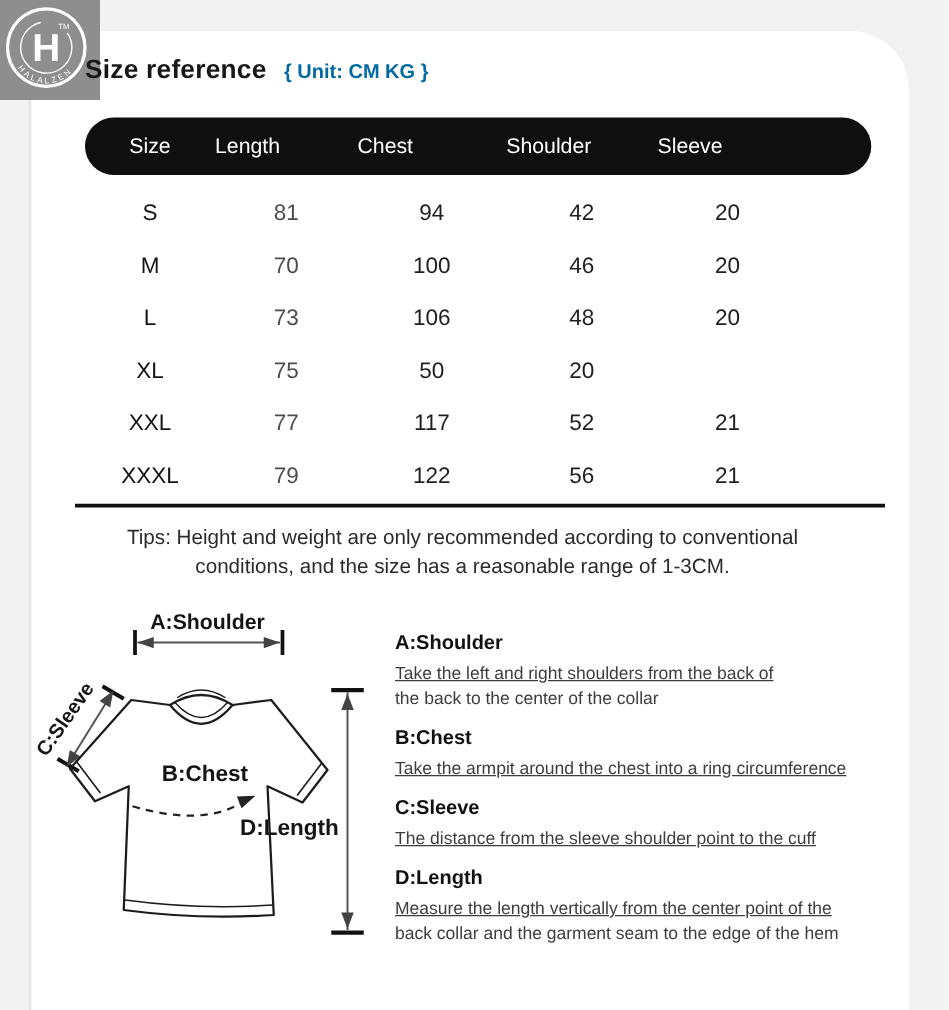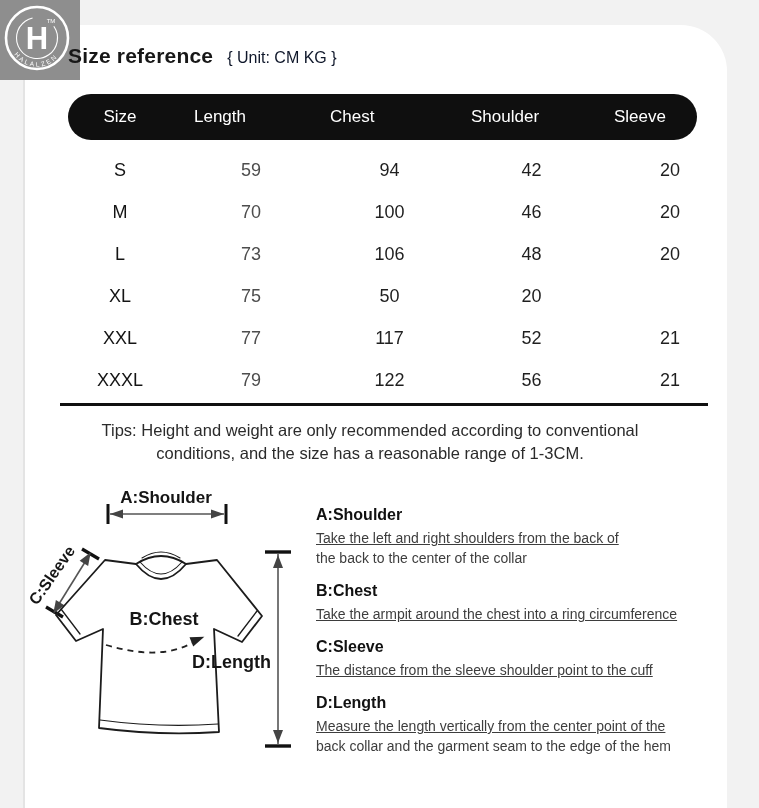--- a/index.html
+++ b/index.html
@@ -29,27 +29,26 @@
   }
   .title-row {
     position: absolute; left: 68px; top: 44px;
     display: flex; align-items: baseline; gap: 14px;
   }
   .title {
     font-size: 21px; font-weight: 700; color: #171717;
     letter-spacing: 0.2px;
   }
   .unit {
-    font-size: 16px; color: #0f172a;
+    font-size: 16px; color: #0369a1; font-weight: bold;
   }
   .size-grid {
     display: grid;
     grid-template-columns: 104px 114px 119px 121px 112px 59px;
     align-items: center;
-    gap: 22px;
   }
   .header-pill {
     position: absolute; left: 68px; top: 94px;
     width: 629px; height: 46px;
     background: #0f0f0f;
     border-radius: 23px;
     color: #ffffff;
   }
   .header-pill .size-grid { height: 46px; }
   .header-pill .cell { font-size: 17px; text-align: left; color:#fff; }
@@ -120,21 +119,21 @@
       <div class="cell">Chest</div>
       <div class="cell">Shoulder</div>
       <div class="cell">Sleeve</div>
       <div class="cell"></div>
     </div>
   </div>
 
   <div class="rows">
     <div class="row size-grid">
       <div class="cell size">S</div>
-      <div class="cell length">59</div>
+      <div class="cell length">81</div>
       <div class="cell">94</div>
       <div class="cell">42</div>
       <div class="cell">20</div>
       <div class="cell"></div>
     </div>
     <div class="row size-grid">
       <div class="cell size">M</div>
       <div class="cell length">70</div>
       <div class="cell">100</div>
       <div class="cell">46</div>

